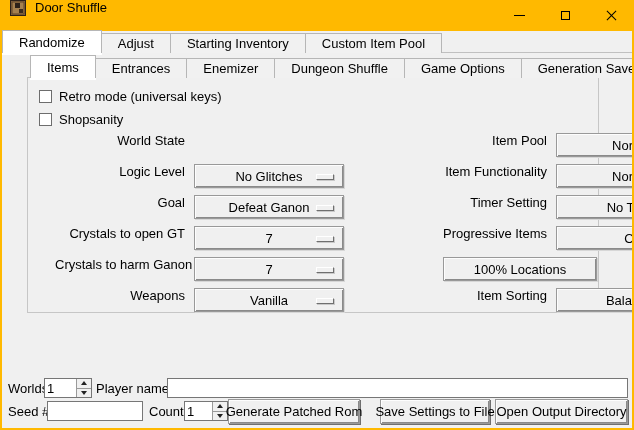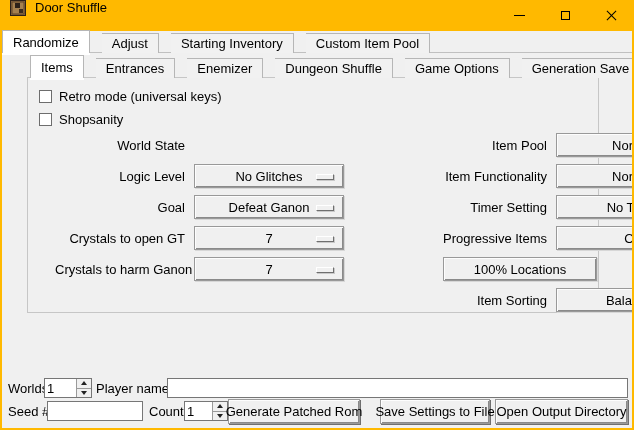--- a/index.html
+++ b/index.html
@@ -31,38 +31,38 @@
   
   .main-frame { position:absolute; left:2px; top:52px; width:630px; height:376px; border-top:1px solid #c0c0c0; background:#f0f0f0; }
   .sub-frame  { position:absolute; left:27px; top:77px; width:572px; height:236px; border:1px solid #c6c6c6; background:#f0f0f0; }
 
   
   .tabrow { position:absolute; display:flex; align-items:flex-end; z-index:5; }
   .tabrow.main { left:2px; top:32px; height:21px; }
   .tabrow.sub  { left:30px; top:57px; height:21px; }
   .tab {
     display:flex; align-items:center; justify-content:center;
-    height:20px; padding:0 10px; margin-right:12px;
+    height:20px; padding:0 16px; margin-right:0;
     background:#f1f1f1; border:1px solid #b6b6b6; border-bottom:none;
     white-space:nowrap; cursor:default;
   }
   .tab + .tab { border-left:none; }
   .tab.active {
     background:#ffffff; height:23px; position:relative; z-index:6;
     box-shadow:0 2px 0 #ffffff;
   }
 
   
   .check-row { position:absolute; left:11px; display:flex; align-items:center; height:16px; }
   .checkbox { width:13px; height:13px; background:#fff; border:1px solid #6d6d6d; margin-right:7px; }
   .check-label { white-space:nowrap; }
 
   
   .opt-col { position:absolute; top:55px; display:flex; flex-direction:column; }
-  .opt-row { display:flex; align-items:center; height:24px; margin-bottom:7px; }
+  .opt-row { display:flex; height:24px; margin-bottom:7px; }
   .opt-label { text-align:right; white-space:nowrap; padding-right:9px; }
   .col-left .opt-label  { width:139px; }
   .col-right .opt-label { width:113px; }
   .dropdown {
     position:relative; height:24px; background:#f0f0f0;
     border:1px solid #999;
     box-shadow:inset 1px 1px 0 #fdfdfd, inset -1px -1px 0 #8a8a8a, 1px 1px 0 #d7d7d7;
     display:flex; align-items:center; justify-content:center; cursor:default;
   }
   .col-left  .dropdown { width:150px; }
@@ -170,20 +170,27 @@
           <span class="dd-indicator"></span>
         </div>
       </div>
       <div class="opt-row">
         <span class="opt-label">Crystals to harm Ganon</span>
         <div class="dropdown">
           <span class="dd-value">7</span>
           <span class="dd-indicator"></span>
         </div>
       </div>
+      <div class="opt-row">
+        <span class="opt-label">Weapons</span>
+        <div class="dropdown">
+          <span class="dd-value">Vanilla</span>
+          <span class="dd-indicator"></span>
+        </div>
+      </div>
     </div>
 
     <div class="opt-col col-right">
       <div class="opt-row">
         <span class="opt-label">Item Pool</span>
         <div class="dropdown">
           <span class="dd-value">Normal</span>
 
         </div>
       </div>

